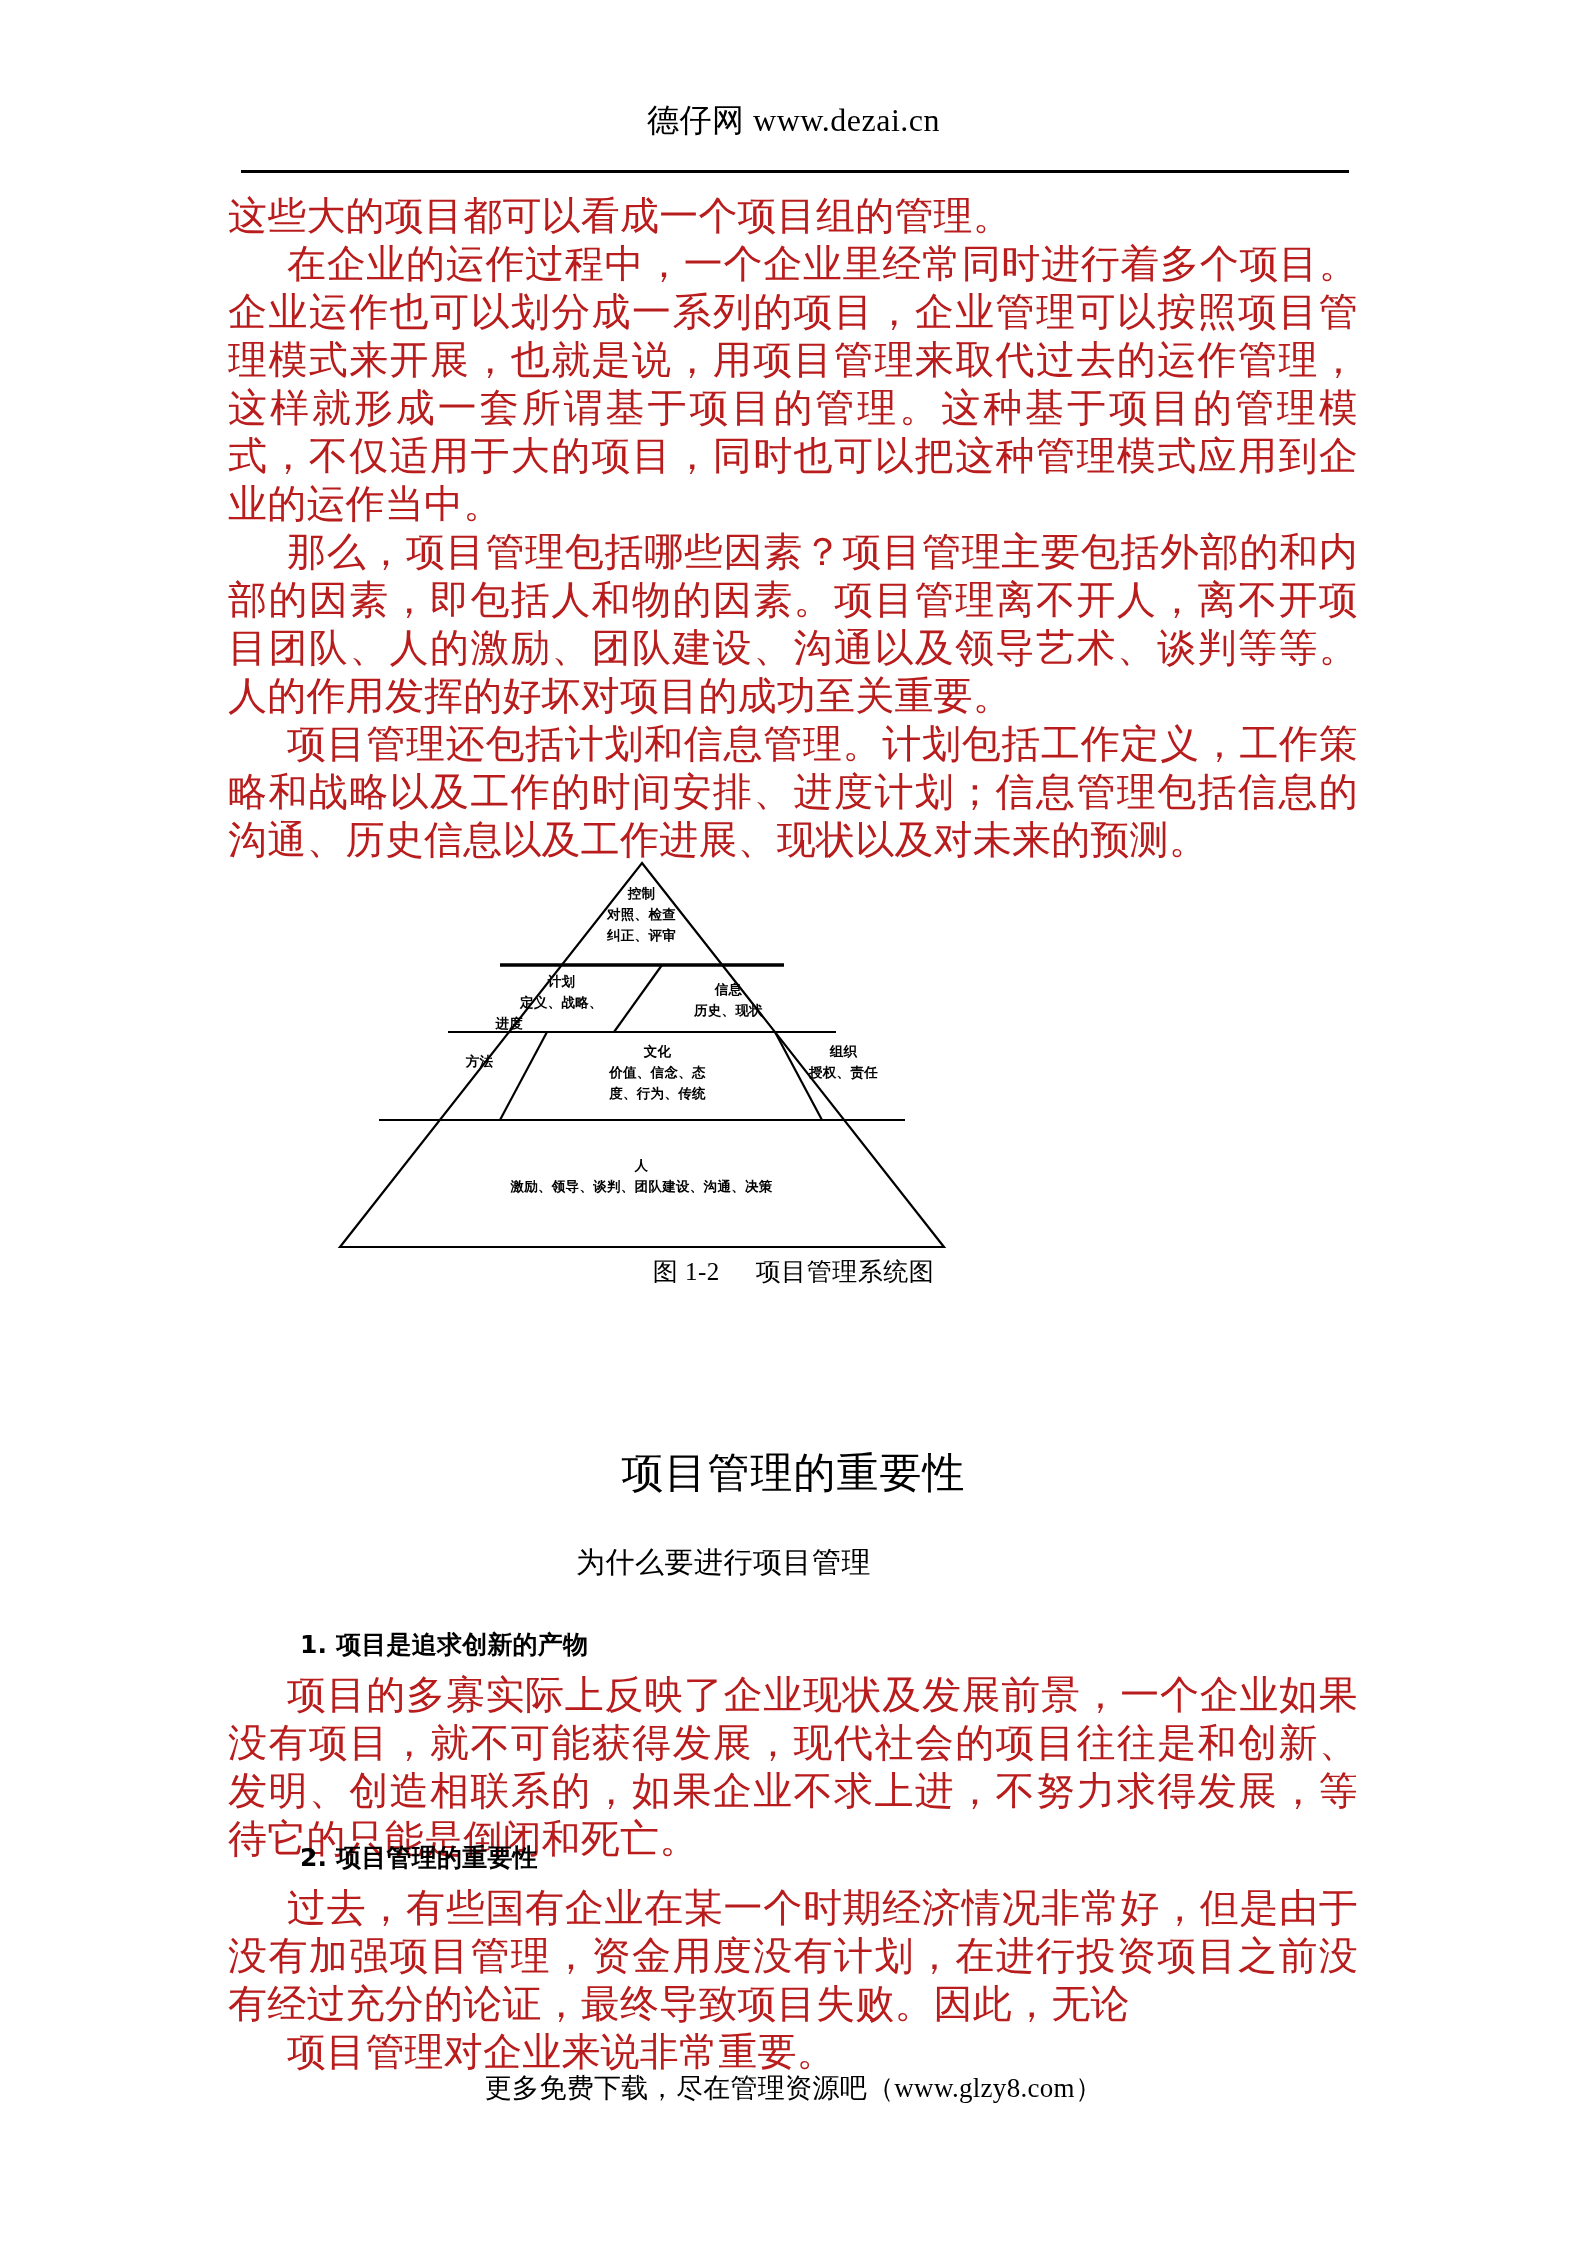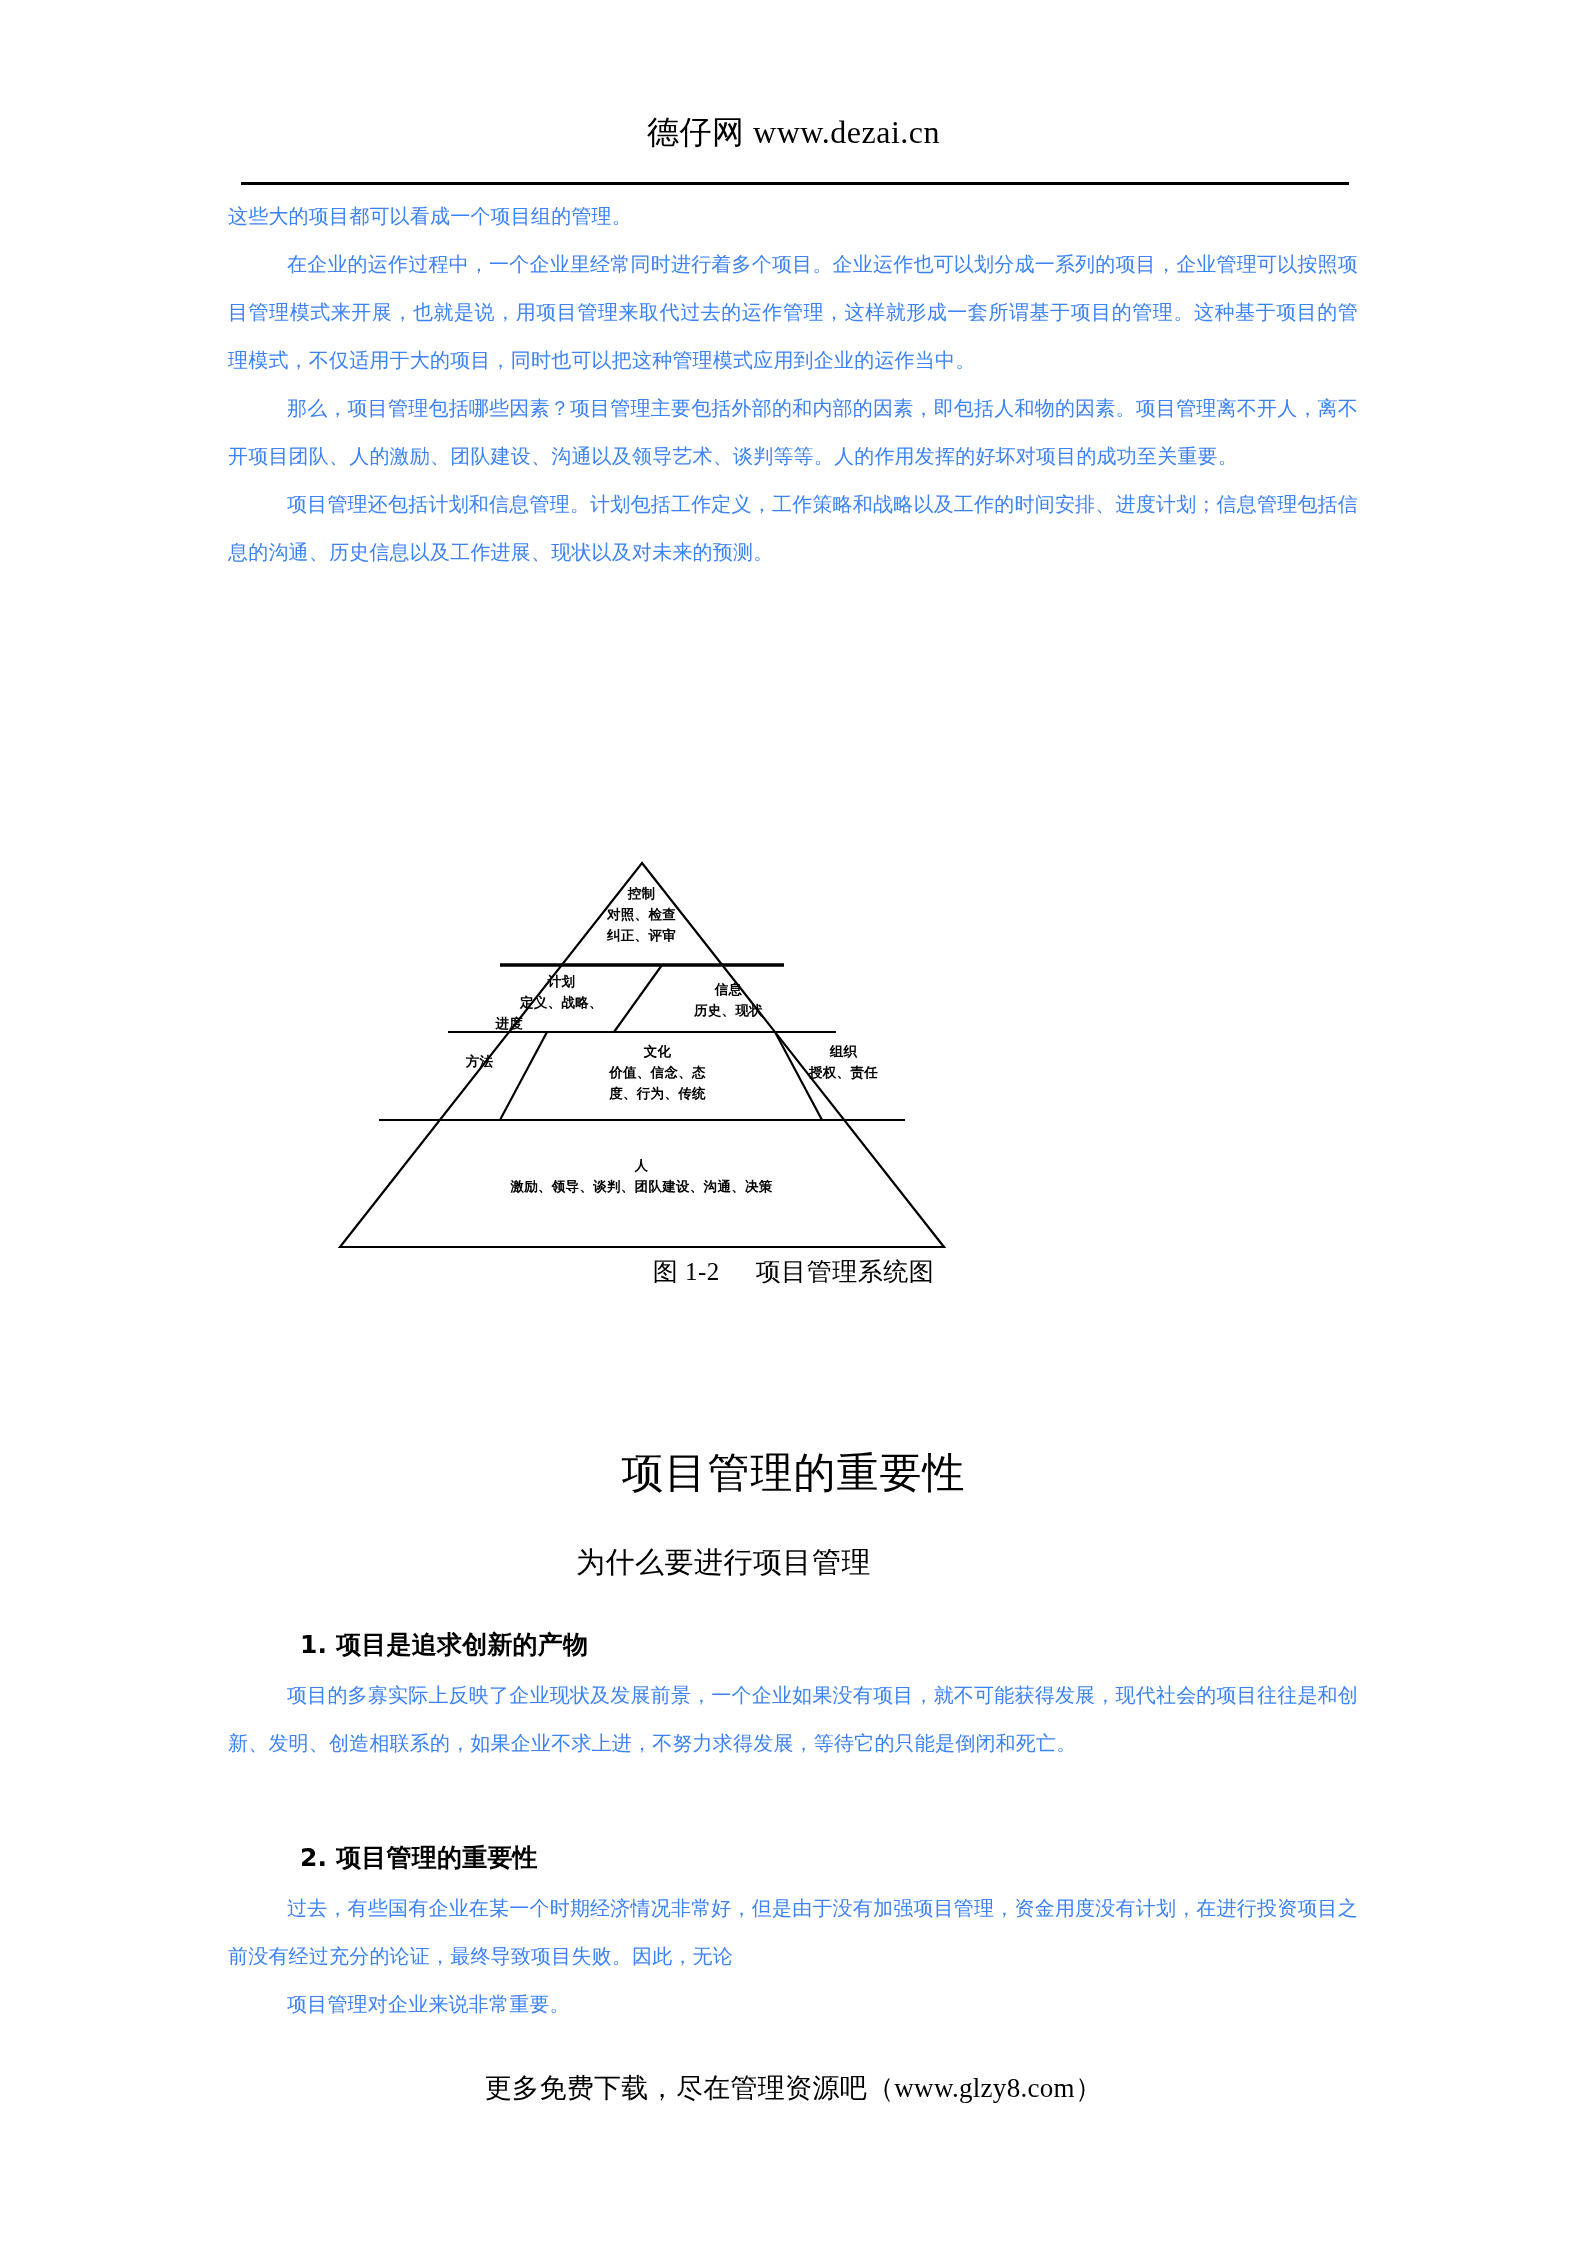--- a/index.html
+++ b/index.html
@@ -18,21 +18,21 @@
     margin: 0 auto;
     background: #ffffff;
     overflow: hidden;
     box-sizing: border-box;
   }
 
   
   .header-zone {
     position: absolute;
     left: 0;
-    top: 16px;
+    top: 4px;
     width: 1587px;
     height: 176px;
   }
   .header-text {
     position: absolute;
     left: 0;
     top: 96px;
     width: 1587px;
     text-align: center;
     font-family: "Liberation Serif", "DejaVu Serif", serif;
@@ -53,26 +53,26 @@
   
   .body-block {
     position: absolute;
     left: 228px;
     top: 192px;
     width: 1130px;
   }
   p.para {
     margin: 0;
     font-family: "Liberation Serif", "DejaVu Serif", serif;
-    font-size: 20px;
+    font-size: 39px;
     line-height: 48px;
     text-align: justify;
     text-justify: inter-ideograph;
     letter-spacing: 0.2px;
-    color: #3b82f6;
+    color: #b91c1c;
   }
   p.indent {
     text-indent: 59px;
   }
 
   
   .figure {
     position: absolute;
     left: 0;
     top: 855px;

